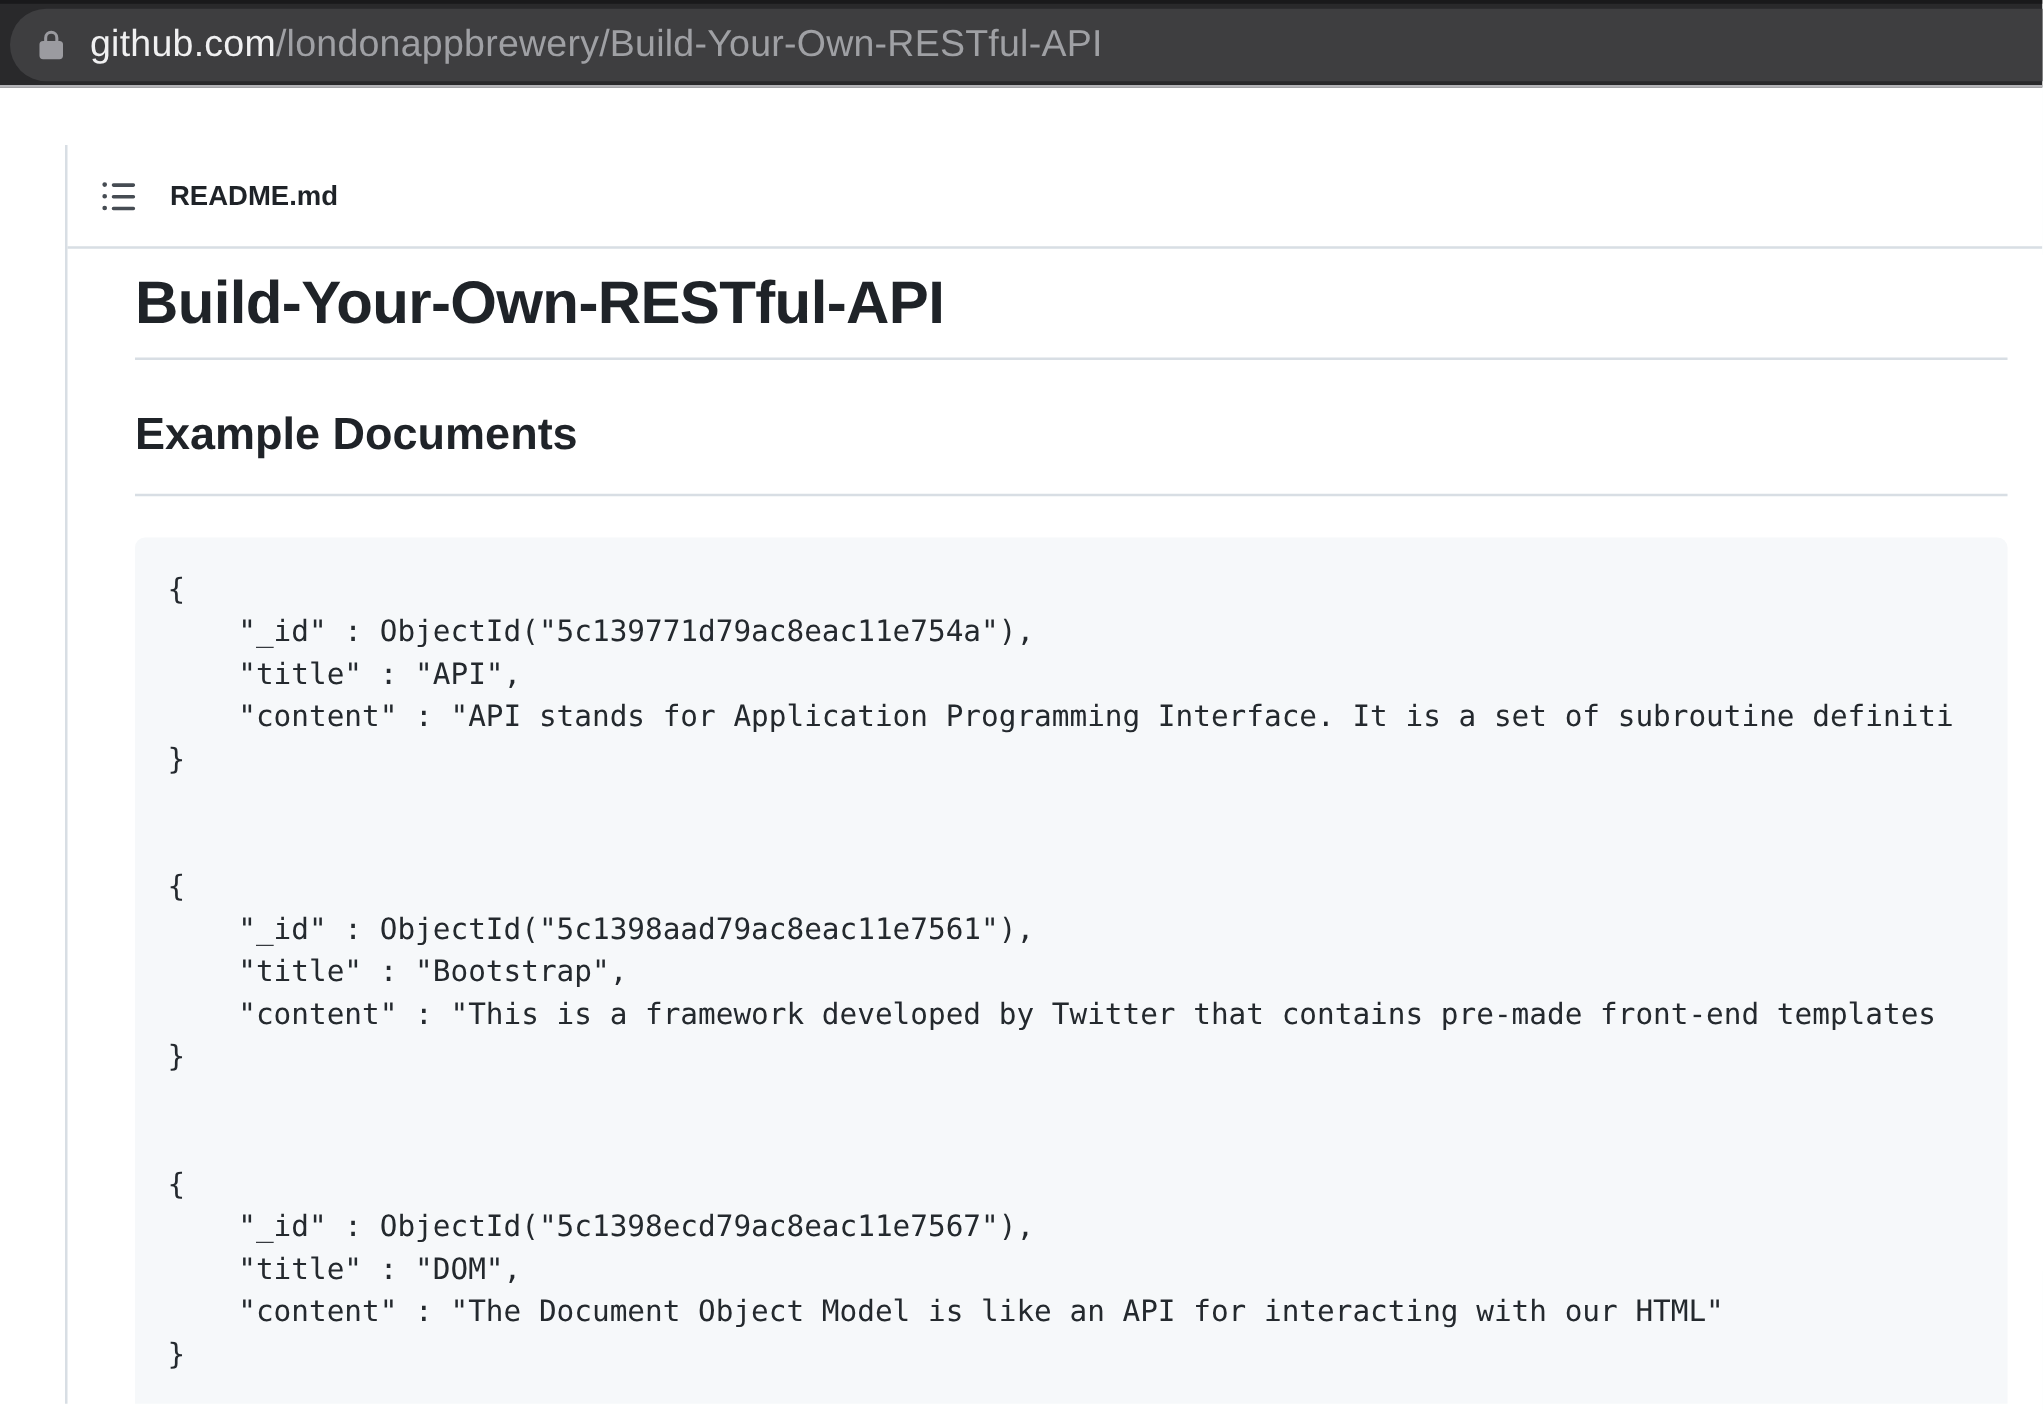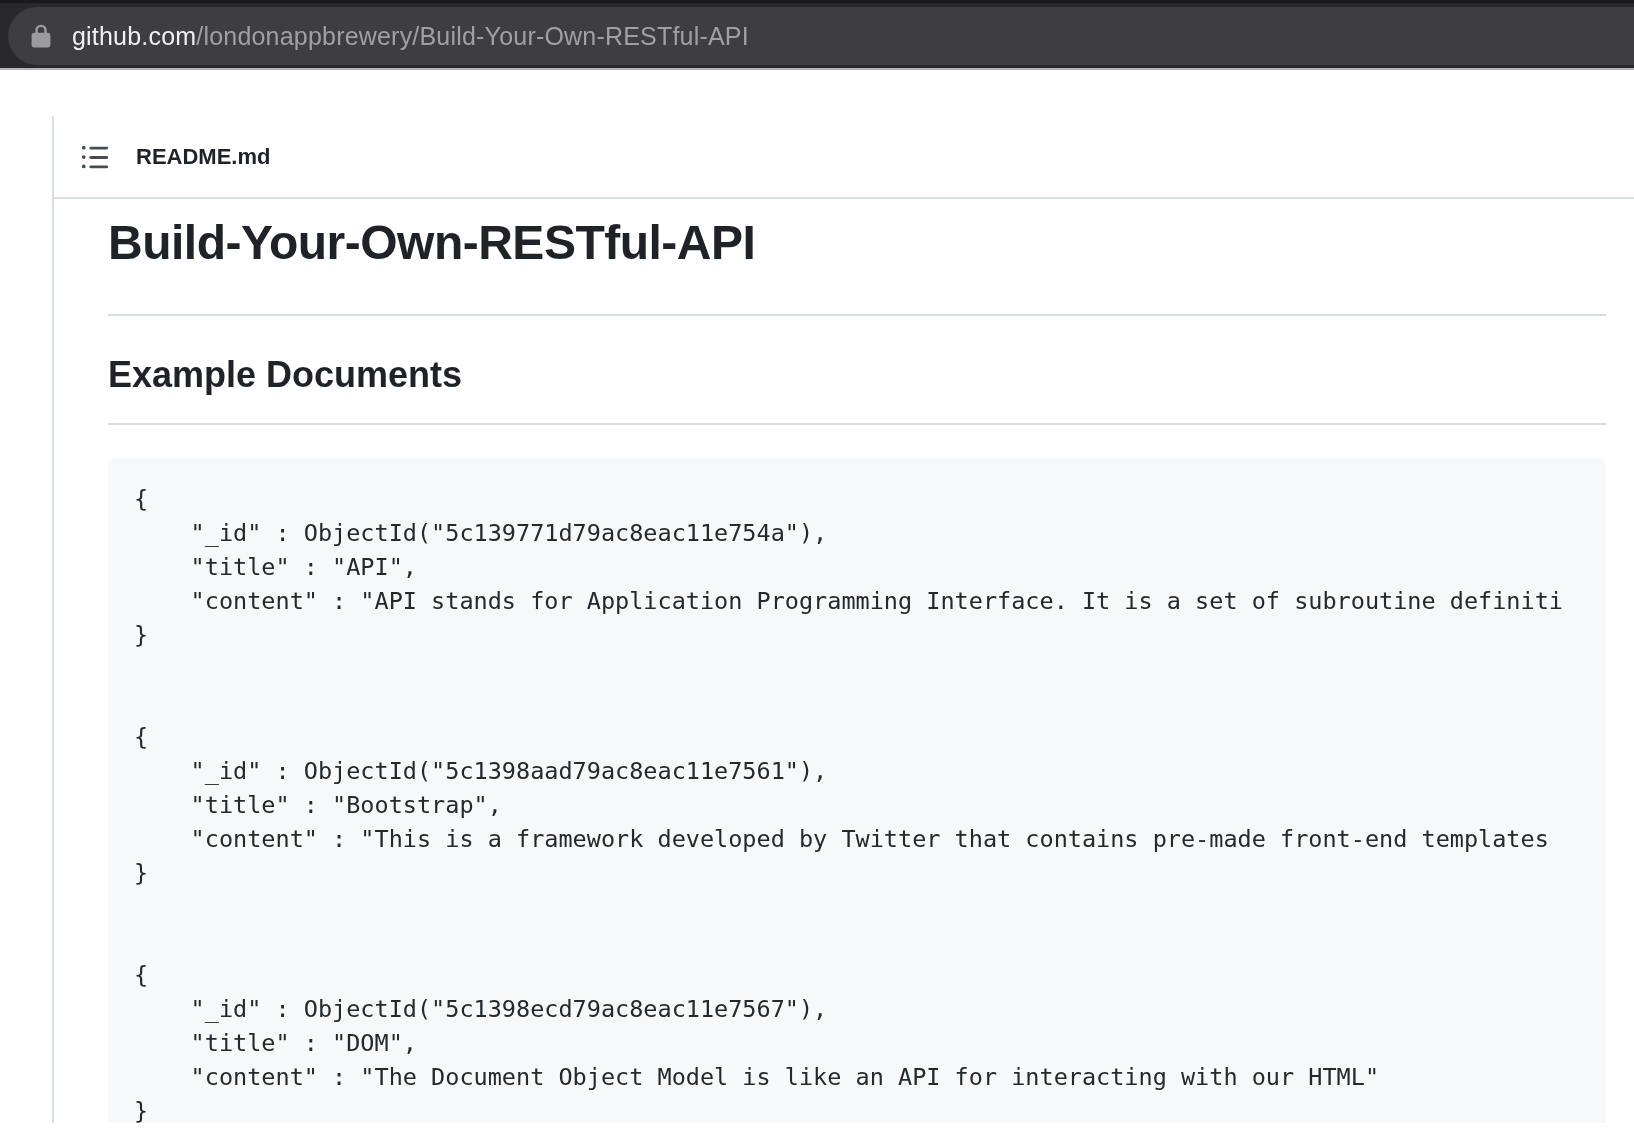--- a/index.html
+++ b/index.html
@@ -32,21 +32,21 @@
     align-items: center;
     padding-left: 20px;
   }
   .lock-icon-wrap {
     width: 26px; height: 26px;
     margin-right: 18px;
     flex: 0 0 auto;
     display: flex; align-items: center; justify-content: center;
   }
   .url-text {
-    font-size: 25px;
+    font-size: 30px;
     letter-spacing: 0.2px;
     white-space: nowrap;
   }
   .url-text .host { color: #f0f0f1; }
   .url-text .path { color: #9fa0a4; }
 
   
   .page {
     width: 100%;
     height: 1053px;
@@ -85,21 +85,21 @@
   .markdown {
     padding: 14px 28px 0 54px;
     color: #1f2328;
   }
   .markdown h1 {
     font-size: 48px;
     line-height: 1.25;
     font-weight: 700;
     letter-spacing: -0.5px;
     margin: 0 0 24px 0;
-    padding-bottom: 41px;
+    padding-bottom: 13px;
     border-bottom: 2px solid #d8dee4;
   }
   .markdown h2 {
     font-size: 36px;
     line-height: 1.25;
     font-weight: 700;
     margin: 36px 0 0 0;
     padding-bottom: 26px;
     border-bottom: 2px solid #d8dee4;
   }

